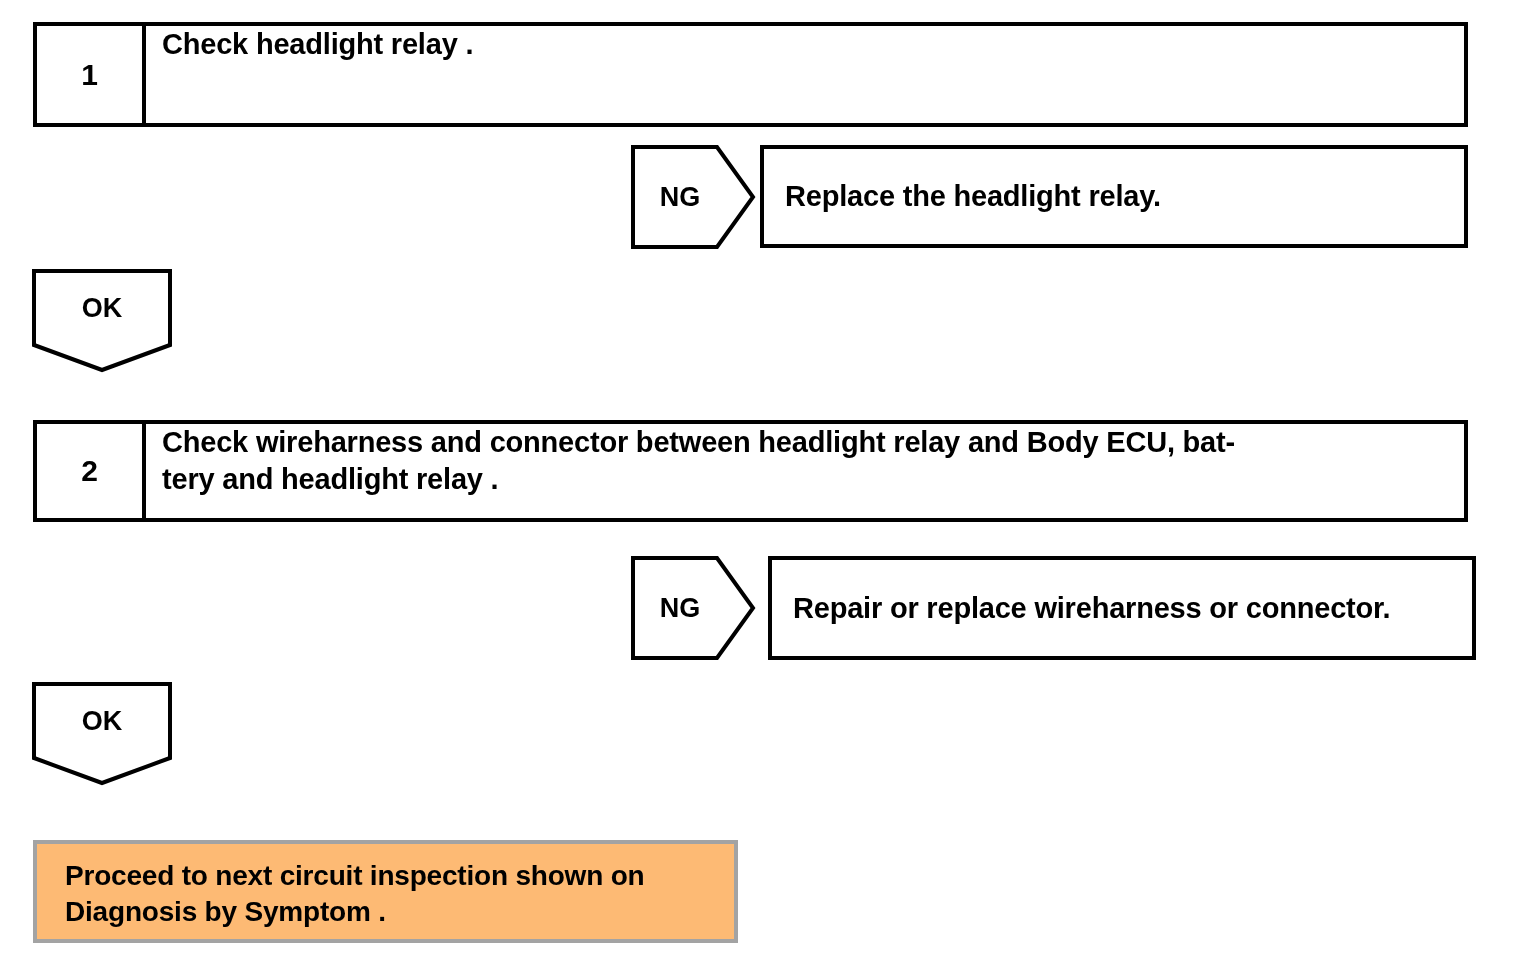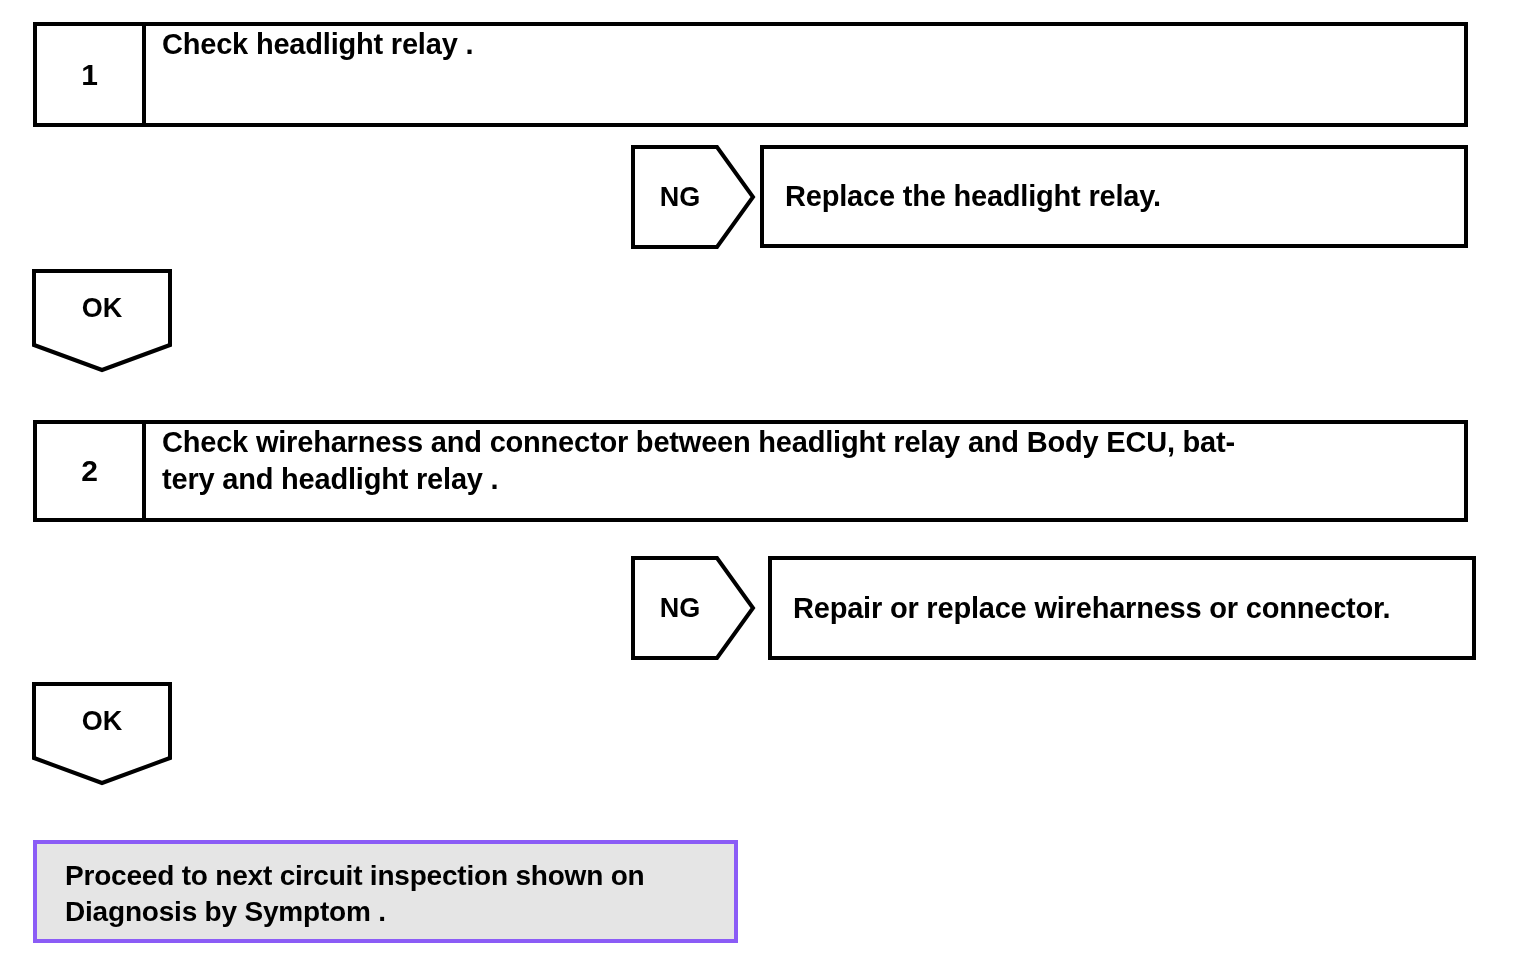--- a/index.html
+++ b/index.html
@@ -77,22 +77,22 @@
     font-weight: bold;
     line-height: 37px;
     letter-spacing: -0.2px;
     white-space: pre-line;
   }
 
   
   .final-box {
     position: absolute;
     box-sizing: border-box;
-    border: 4px solid #8b5cf6;
-    background: #e5e5e5;
+    border: 4px solid #a3a3a3;
+    background: #fdba74;
     padding: 14px 28px 0 28px;
   }
   .final-text {
     font-size: 28px;
     font-weight: bold;
     line-height: 36px;
     letter-spacing: -0.2px;
     white-space: pre-line;
   }
 

